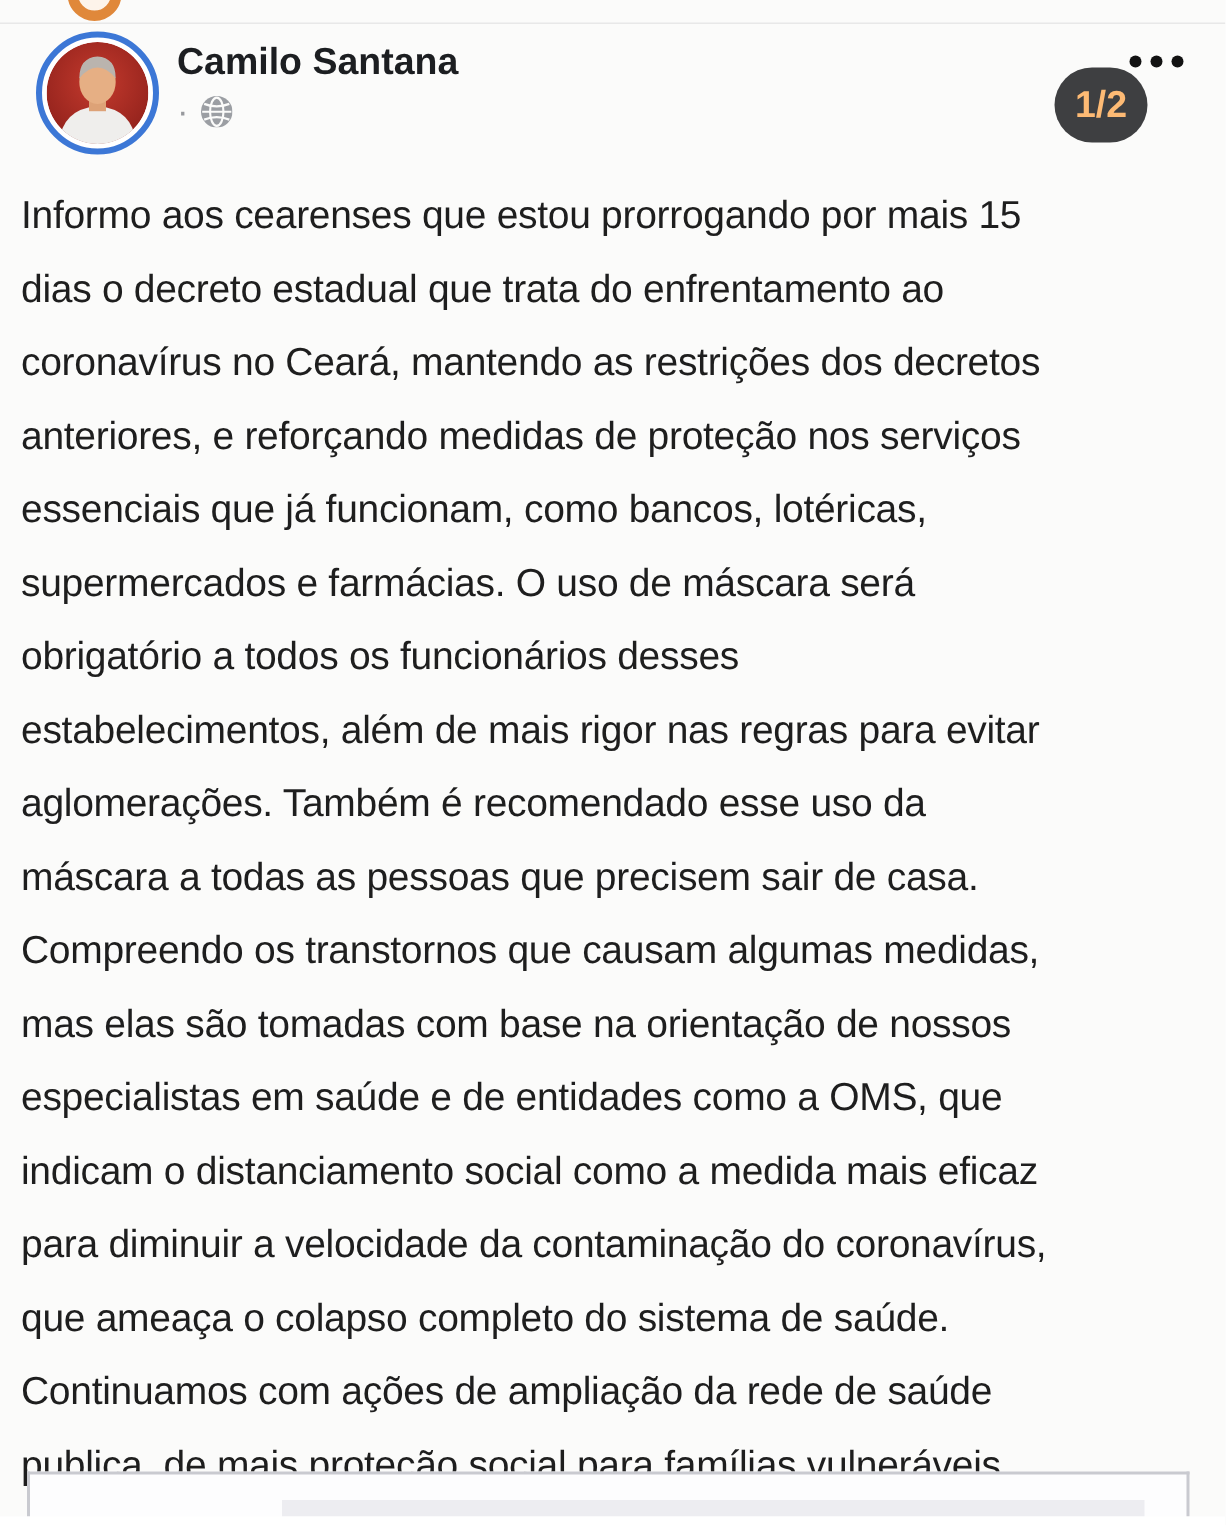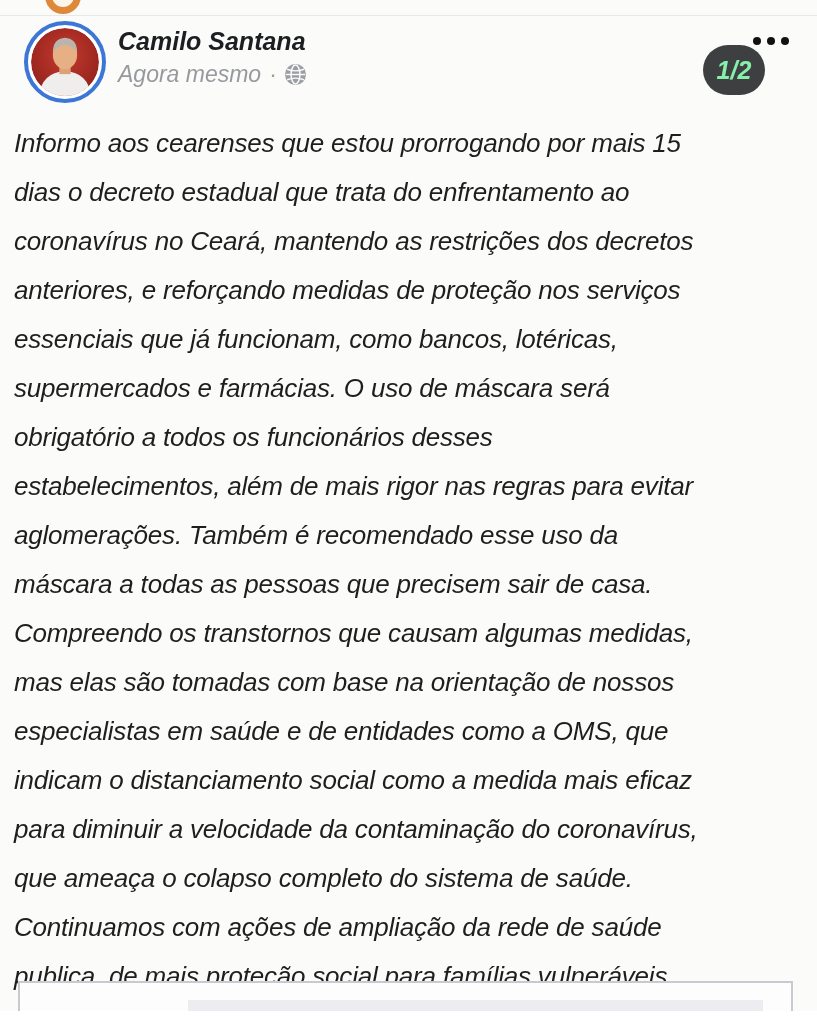--- a/index.html
+++ b/index.html
@@ -4,21 +4,20 @@
 <style>
   html, body { margin: 0; padding: 0; }
   body { font-family: "Liberation Sans", sans-serif; background: #ffffff; }
 
   .screen {
     position: relative;
     width: 817px;
     height: 1024px;
     background: #fbfbfa;
     overflow: hidden;
-    font-style: italic;
   }
 
   
   .top-arc {
     position: absolute;
     left: 45px;
     top: -22px;
     width: 22px;
     height: 22px;
     border-radius: 50%;
@@ -96,21 +95,21 @@
 
   
   .photo-counter {
     position: absolute;
     left: 703px;
     top: 45px;
     width: 62px;
     height: 50px;
     border-radius: 26px;
     background: #3e3f41;
-    color: #86efac;
+    color: #fdba74;
     font-size: 25px;
     font-weight: 700;
     display: flex;
     align-items: center;
     justify-content: center;
     cursor: pointer;
   }
 
   
   .post-body {
@@ -178,21 +177,20 @@
         <rect x="35" y="42" width="14" height="15" fill="#dda277"></rect>
         <ellipse cx="42" cy="33" rx="15" ry="18" fill="#e6af84"></ellipse>
         <path d="M 27 30 Q 27 13 42 12 Q 57 13 57 30 Q 50 21 42 21 Q 34 21 27 30 Z" fill="#bab4ae"></path>
       </svg>
     </span>
   </div>
 
   <div class="author-name">Camilo Santana</div>
 
   <div class="sub-line">
-    <span>Agora mesmo</span>
     <span>·</span>
     <span class="globe-icon">
       <svg width="21" height="21" viewBox="0 0 16 16" xmlns="http://www.w3.org/2000/svg">
         <circle cx="8" cy="8" r="8" fill="#9b9ea3"></circle>
         <ellipse cx="8" cy="8" rx="3.4" ry="7.2" fill="none" stroke="#fbfbfa" stroke-width="1.1"></ellipse>
         <line x1="0.6" y1="8" x2="15.4" y2="8" stroke="#fbfbfa" stroke-width="1.1"></line>
         <path d="M 1.6 4 Q 8 6.5 14.4 4" fill="none" stroke="#fbfbfa" stroke-width="1.1"></path>
         <path d="M 1.6 12 Q 8 9.5 14.4 12" fill="none" stroke="#fbfbfa" stroke-width="1.1"></path>
       </svg>
     </span>

